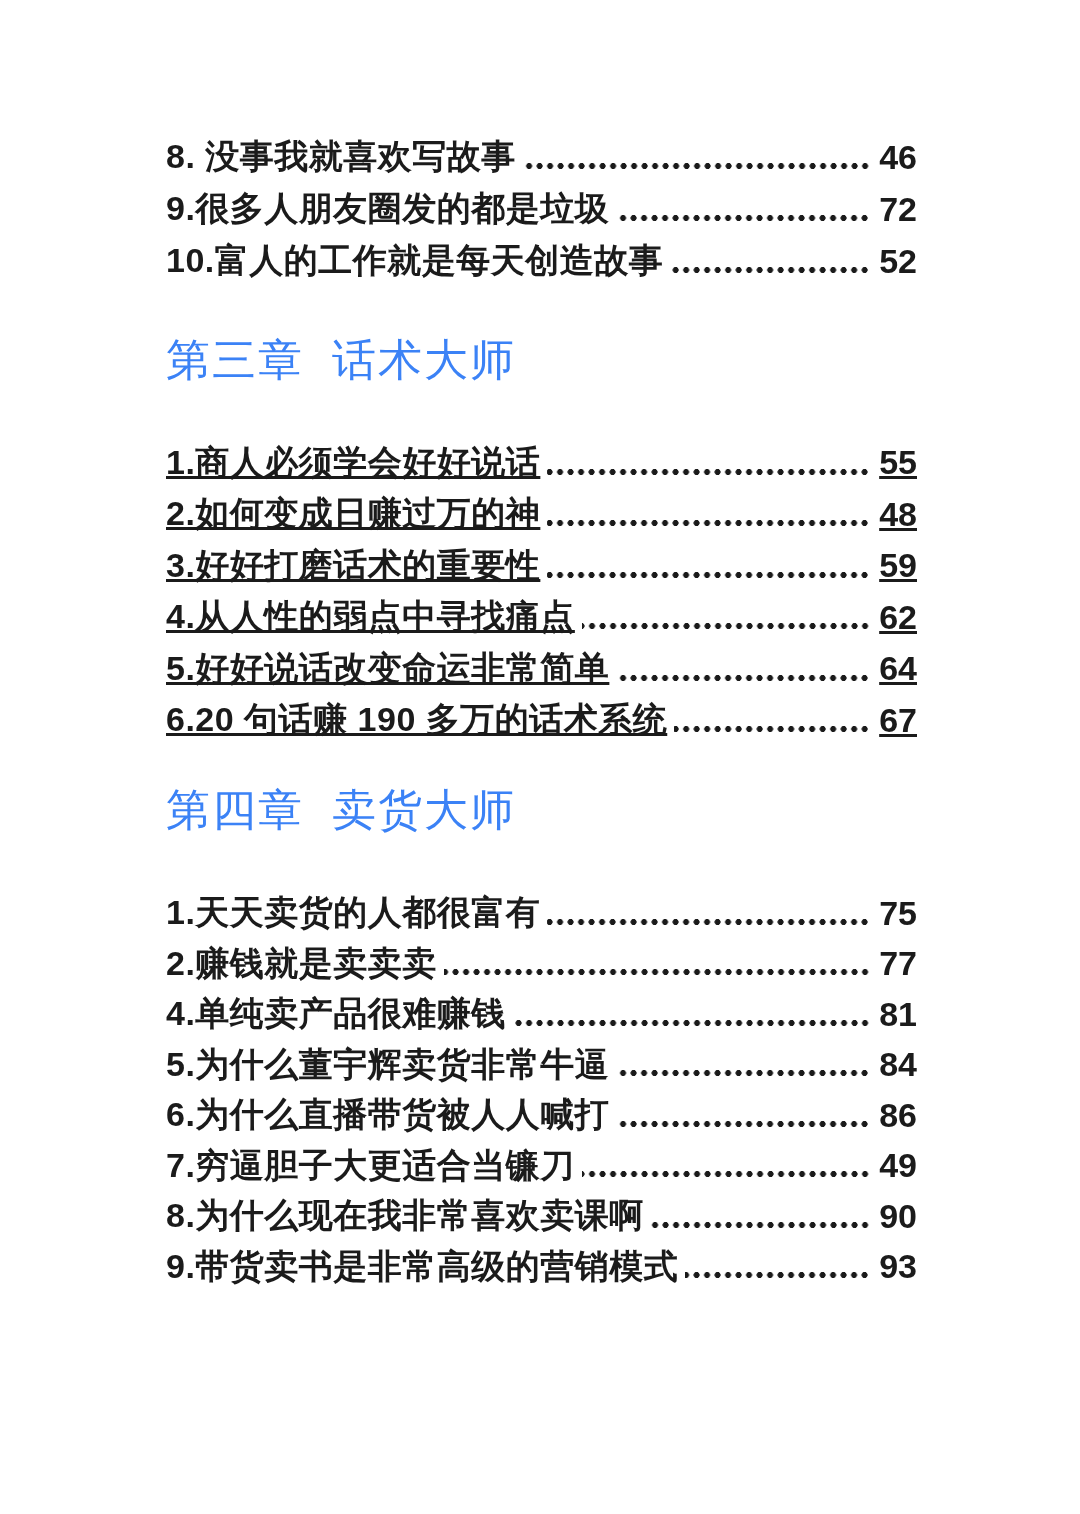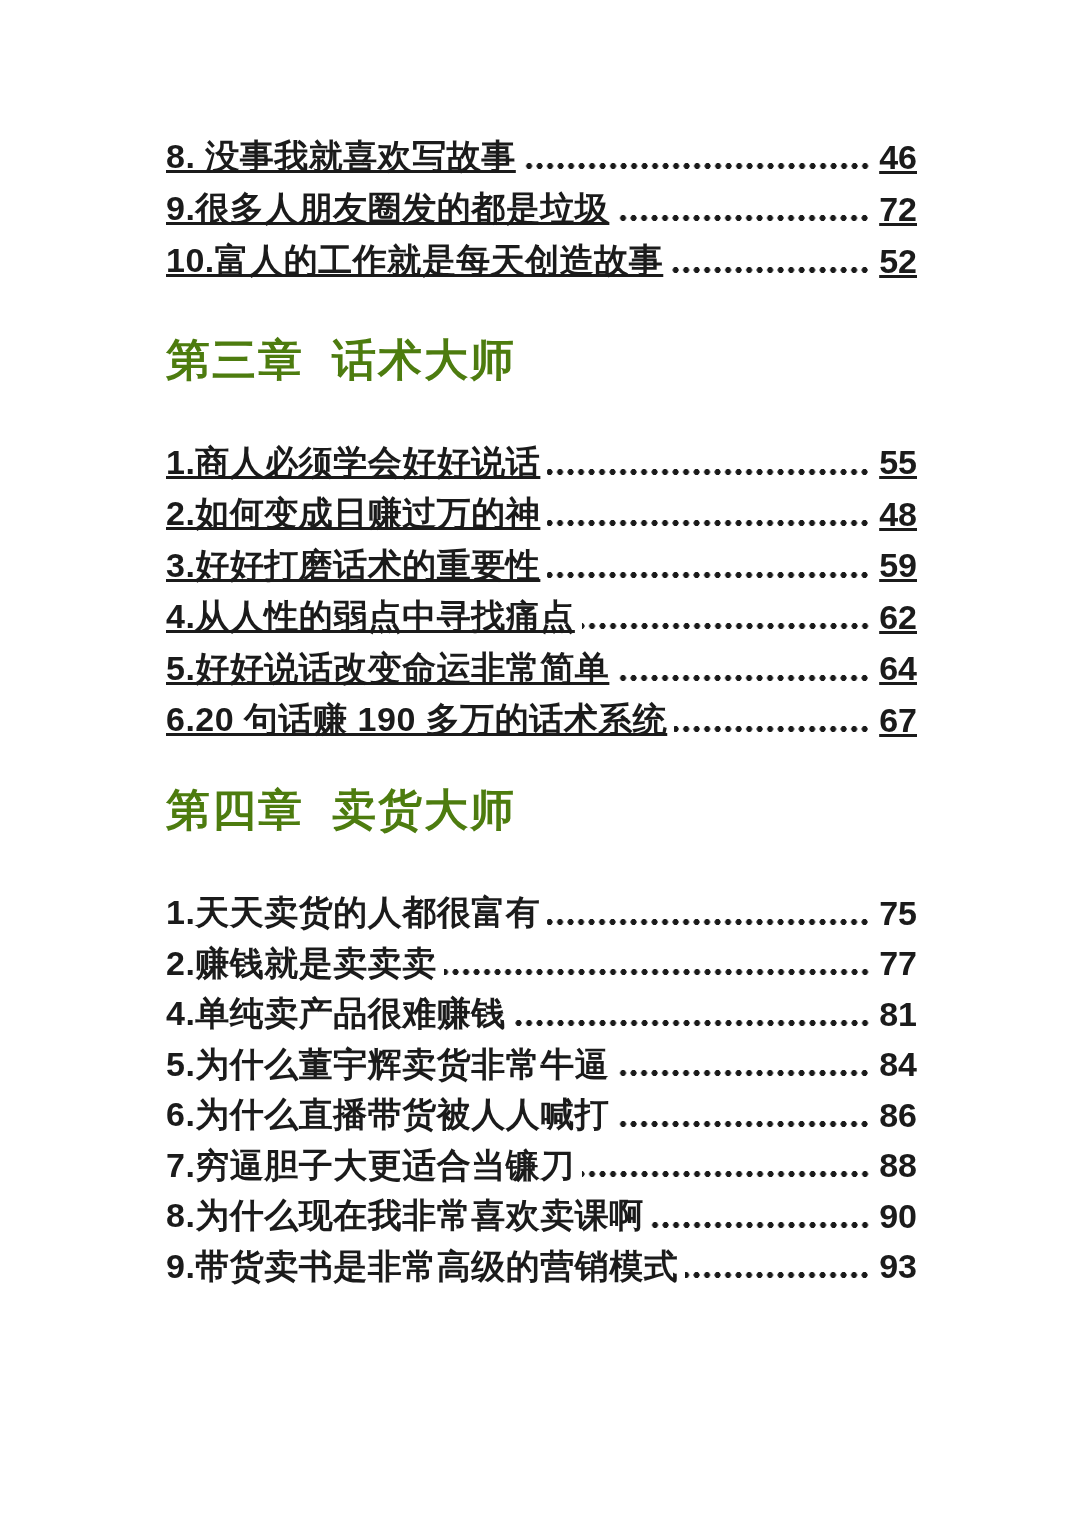--- a/index.html
+++ b/index.html
@@ -21,21 +21,21 @@
     top: 131px;
     width: 751px;
   }
   .row {
     display: flex;
     align-items: center;
     font-size: 34px;
     font-weight: 700;
     color: #1b1b1b;
   }
-  .sec-a .row { height: 52px; text-decoration: underline; }
+  .sec-a .row { height: 52px; }
   .sec-b .row { height: 51.5px; text-decoration: underline; }
   .sec-c .row { height: 50.5px; }
   .tt {
     flex: 0 0 auto;
     white-space: pre;
     letter-spacing: 0.5px;
   }
   .leader {
     flex: 1 1 auto;
     min-width: 18px;
@@ -47,22 +47,22 @@
     background-repeat: repeat-x;
     background-position: right center;
   }
   .pg {
     flex: 0 0 auto;
     font-weight: 700;
   }
   .chapter {
     font-size: 44px;
     line-height: 60px;
-    font-weight: 700;
-    color: #4d7c0f;
+    font-weight: 400;
+    color: #3b82f6;
     letter-spacing: 2px;
     white-space: nowrap;
   }
   .chapter .ch-title {
     margin-left: 28px;
   }
   .chapter-3 { margin: 43px 0 47px 0; }
   .chapter-4 { margin: 34px 0 48px 0; }
 </style>
 </head>
@@ -151,21 +151,21 @@
       <span class="pg">84</span>
     </div>
     <div class="row">
       <span class="tt">6.为什么直播带货被人人喊打</span>
       <span class="leader"></span>
       <span class="pg">86</span>
     </div>
     <div class="row">
       <span class="tt">7.穷逼胆子大更适合当镰刀</span>
       <span class="leader"></span>
-      <span class="pg">88</span>
+      <span class="pg">49</span>
     </div>
     <div class="row">
       <span class="tt">8.为什么现在我非常喜欢卖课啊</span>
       <span class="leader"></span>
       <span class="pg">90</span>
     </div>
     <div class="row">
       <span class="tt">9.带货卖书是非常高级的营销模式</span>
       <span class="leader"></span>
       <span class="pg">93</span>

